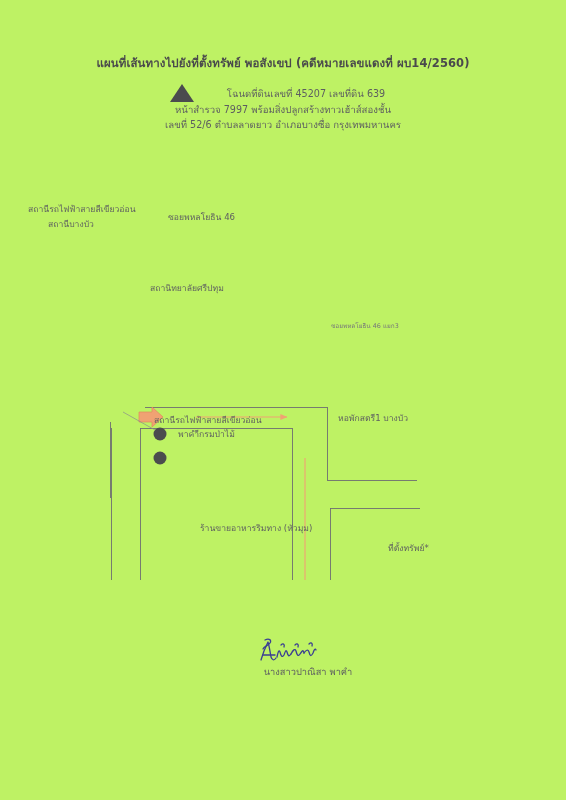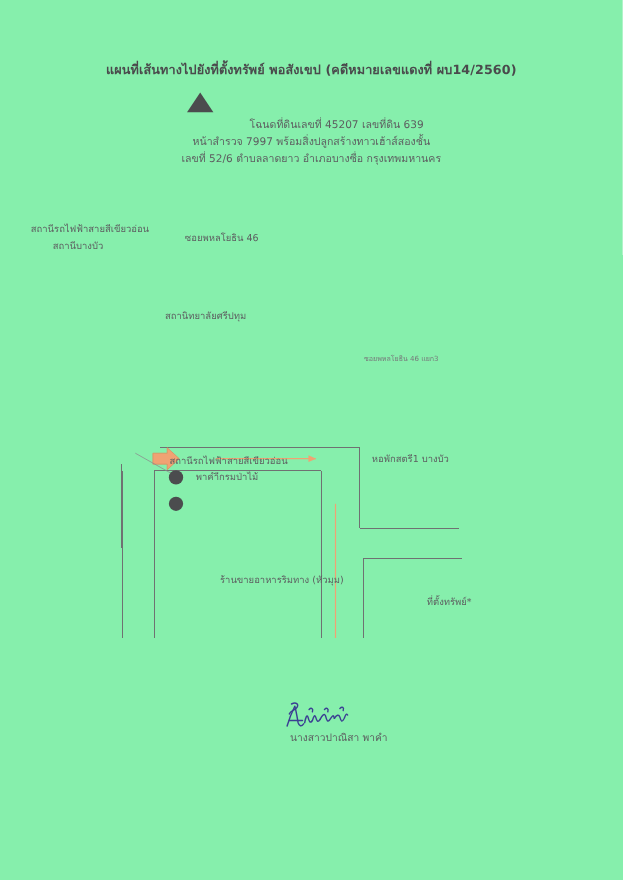--- a/index.html
+++ b/index.html
@@ -12,21 +12,21 @@
     width: 566px;
     height: 800px;
     position: relative;
     font-family: "DejaVu Sans", "Liberation Sans", sans-serif;
     color: #58595b;
     overflow: hidden;
   }
   .page {
     position: absolute;
     inset: 0;
-    background: #86efac;
+    background: #bef264;
   }
 
   
   .doc-title {
     position: absolute;
     top: 54px;
     left: 0;
     width: 566px;
     text-align: center;
     font-size: 11.5px;
@@ -36,21 +36,20 @@
   }
   .subtitle-block {
     position: absolute;
     top: 86px;
     left: 0;
     width: 566px;
     text-align: center;
     font-size: 9.6px;
     color: #5d5e60;
     line-height: 15.5px;
-    margin-top: 20px;
   }
   .subtitle-line { display: block; white-space: nowrap; }
   .sub-indent { padding-left: 46px; }
 
   .header-triangle {
     position: absolute;
     left: 170px;
     top: 84px;
     width: 0; height: 0;
     border-left: 12px solid transparent;

